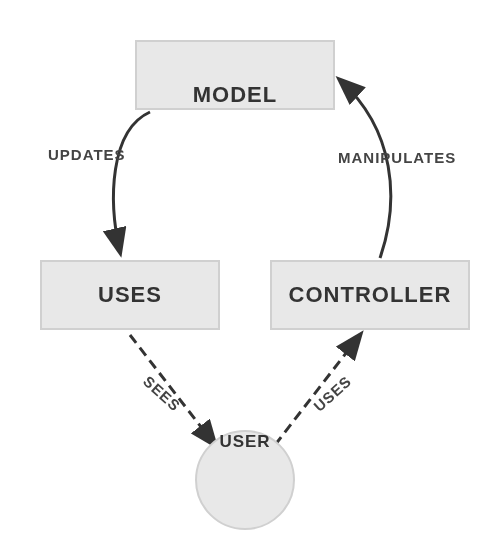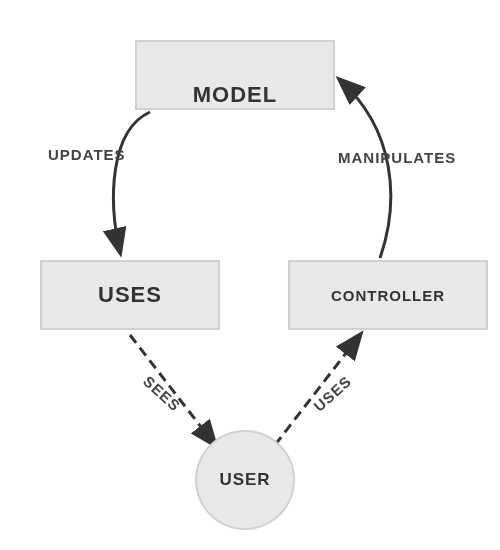--- a/index.html
+++ b/index.html
@@ -34,34 +34,33 @@
       top: 260px;
       width: 180px;
       height: 70px;
       font-size: 22px;
     }
     .controller-box {
       left: 270px;
       top: 260px;
       width: 200px;
       height: 70px;
-      font-size: 15px;
-      margin-left: 18px;
+      font-size: 22px;
     }
     .user-circle {
       position: absolute;
       left: 195px;
       top: 430px;
       width: 100px;
       height: 100px;
       border-radius: 50%;
       background: #e8e8e8;
       border: 2px solid #d0d0d0;
       display: flex;
-      align-items: center;
+      align-items: flex-start;
       justify-content: center;
       font-weight: 900;
       color: #333;
       font-size: 17px;
       letter-spacing: 1px;
     }
     .edge-label {
       position: absolute;
       font-weight: 900;
       color: #444;

